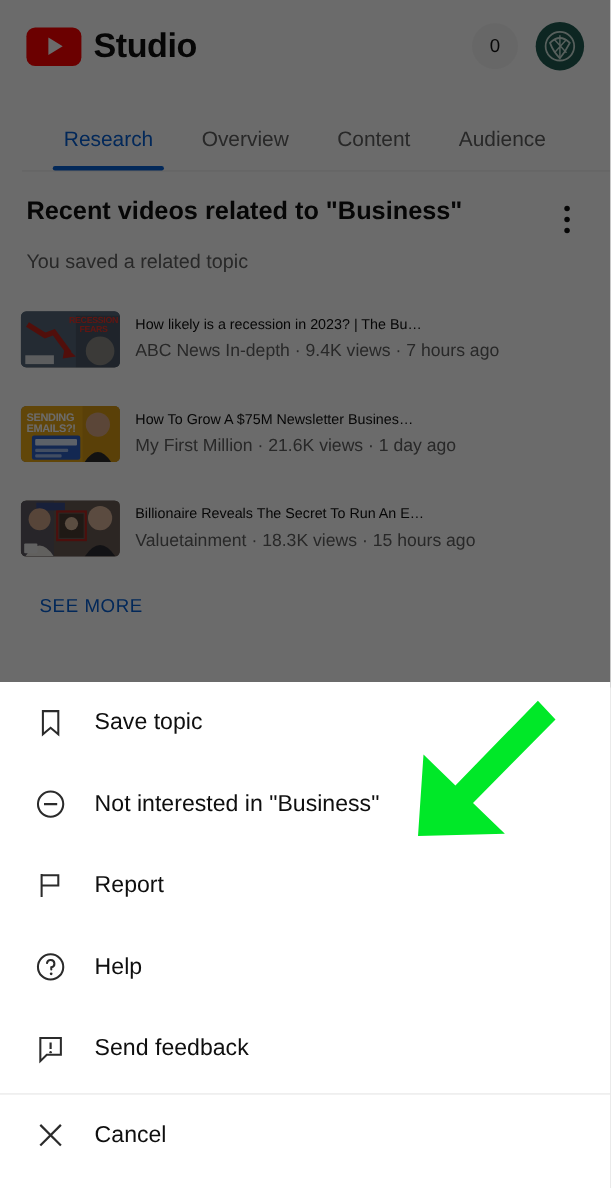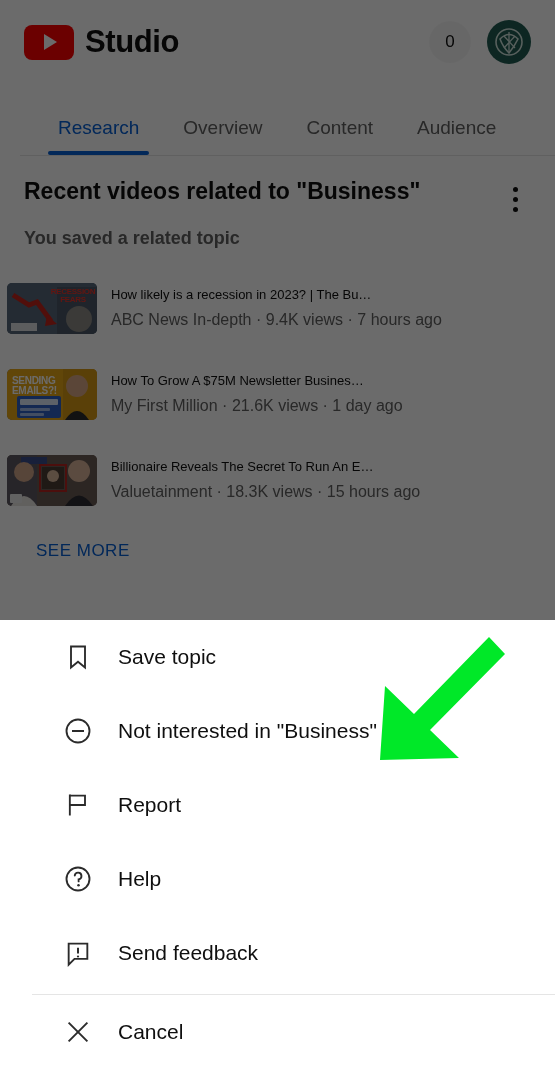--- a/index.html
+++ b/index.html
@@ -80,27 +80,27 @@
   .section-title {
     font-size:23px; font-weight:bold; color:#0f0f0f; line-height:1.2;
   }
   .kebab {
     margin-left:auto; width:32px; height:40px; display:flex;
     flex-direction:column; align-items:center; justify-content:center; gap:5px;
     padding-top:2px;
   }
   .kebab i { width:5px; height:5px; border-radius:50%; background:#0f0f0f; display:block; }
   .section-sub {
-    font-size:18px; color:#606060; margin-top:10px;font-weight:bold;
+    font-size:18px; color:#606060; margin-top:10px;
   }
 
   
   .video-list { margin-top:16px; background:#fff; }
   .video-row {
-    display:flex; align-items:center; gap:14px; padding:8px 7px;
+    display:flex; align-items:center; gap:14px; padding:8px 19px;
     height:86px;
   }
   .thumb {
     width:90px; height:51px; border-radius:5px; flex:none;
     position:relative; overflow:hidden; background:#40495a;
   }
   .thumb .tlabel {
     position:absolute; font-weight:bold; line-height:1;
   }
   .vinfo { min-width:0; flex:1; }
@@ -113,21 +113,21 @@
     overflow:hidden; text-overflow:ellipsis;
   }
   .see-more {
     padding:18px 36px; font-size:17px; font-weight:500;
     color:#065fd4; letter-spacing:0.5px;
   }
 
   
   .sheet {
     position:absolute; left:0; bottom:0; width:555px; height:460px;
-    background:#fff; z-index:40;padding-left:32px;
+    background:#fff; z-index:40;
   }
   .sheet-item {
     display:flex; align-items:center; height:74px; padding:0 0 0 28px;
   }
   .sheet-icon {
     width:36px; height:36px; flex:none; display:flex;
     align-items:center; justify-content:center; margin-right:22px;
   }
   .sheet-icon svg { display:block; }
   .sheet-label { font-size:21px; color:#0f0f0f; }

